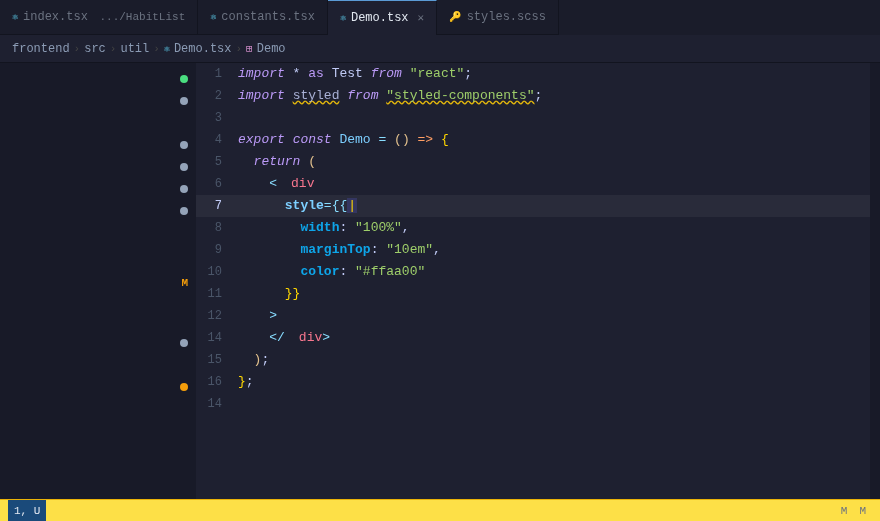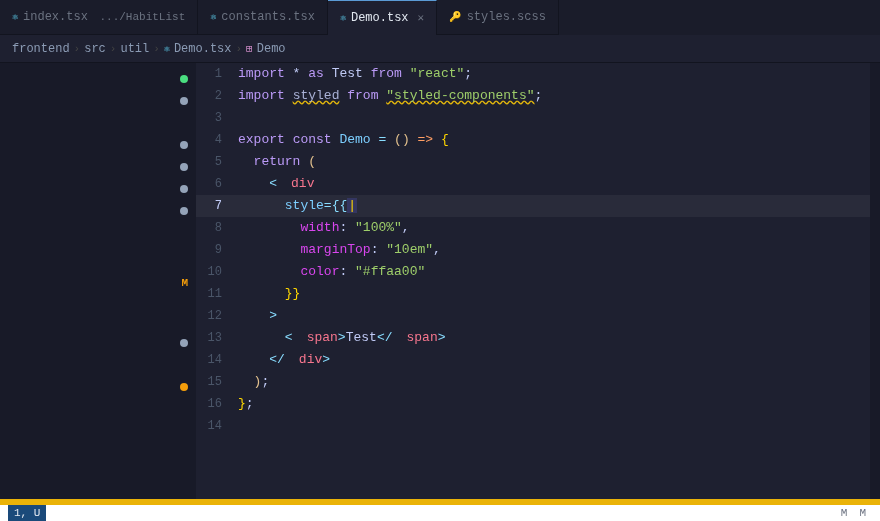--- a/index.html
+++ b/index.html
@@ -132,50 +132,50 @@
     }
 
     .line-content {
       flex: 1;
       white-space: pre;
       color: #a9b1d6;
       font-size: 13px;
     }
 
     
-    .kw { color: #bb9af7; } 
+    .kw { color: #bb9af7; font-style: italic; } 
     .kw-orange { color: #ff9e64; } 
     .fn { color: #7dcfff; } 
     .str { color: #9ece6a; } 
-    .prop { color: #d946ef; } 
+    .prop { color: #0ea5e9; font-weight: bold; } 
     .tag { color: #f7768e; margin-left: 14px; } 
-    .attr { color: #7dcfff; }
+    .attr { color: #7dcfff; font-weight: bold; }
     .plain { color: #c0caf5; }
     .as-kw { color: #bb9af7; }
     .squiggle-line { 
       text-decoration: underline wavy #e5b80b; 
       text-decoration-skip-ink: none;
     }
     .jsx-bracket { color: #89ddff; }
     .equal { color: #89ddff; }
     .brace { color: #ffd700; }
     .paren { color: #e2c08d; }
     .line-7 { background: rgba(255, 255, 255, 0.05); }
 
     
     .status-bar {
       height: 22px;
-      background: #ffffff;
+      background: #fde047;
       display: flex;
       align-items: center;
       padding: 0 8px;
       font-size: 11px;
       color: #6b7280;
       flex-shrink: 0;
-      border-top: 6px solid #eab308;
+      border-top: 1px solid #eab308;
     }
     .status-item {
       padding: 0 6px;
       height: 100%;
       display: flex;
       align-items: center;
       gap: 3px;
     }
     .status-item.active-status {
       background: #1a4a7a;
@@ -344,24 +344,20 @@
       <div class="line">
         <span class="line-number">11</span>
         <span class="line-content"><span class="plain">      </span><span class="brace">}}</span></span>
       </div>
 
       <div class="line">
         <span class="line-number">12</span>
         <span class="line-content"><span class="plain">    </span><span class="jsx-bracket">&gt;</span></span>
       </div>
 
-      <div class="line">
-        <span class="line-number">13</span>
-        <span class="line-content"><span class="plain">      </span><span class="jsx-bracket">&lt;</span><span class="tag">span</span><span class="jsx-bracket">&gt;</span><span class="plain">Test</span><span class="jsx-bracket">&lt;/</span><span class="tag">span</span><span class="jsx-bracket">&gt;</span></span>
-      </div>
 
       <div class="line">
         <span class="line-number">14</span>
         <span class="line-content"><span class="plain">    </span><span class="jsx-bracket">&lt;/</span><span class="tag">div</span><span class="jsx-bracket">&gt;</span></span>
       </div>
 
       <div class="line">
         <span class="line-number">15</span>
         <span class="line-content"><span class="plain">  </span><span class="paren">)</span><span class="plain">;</span></span>
       </div>

